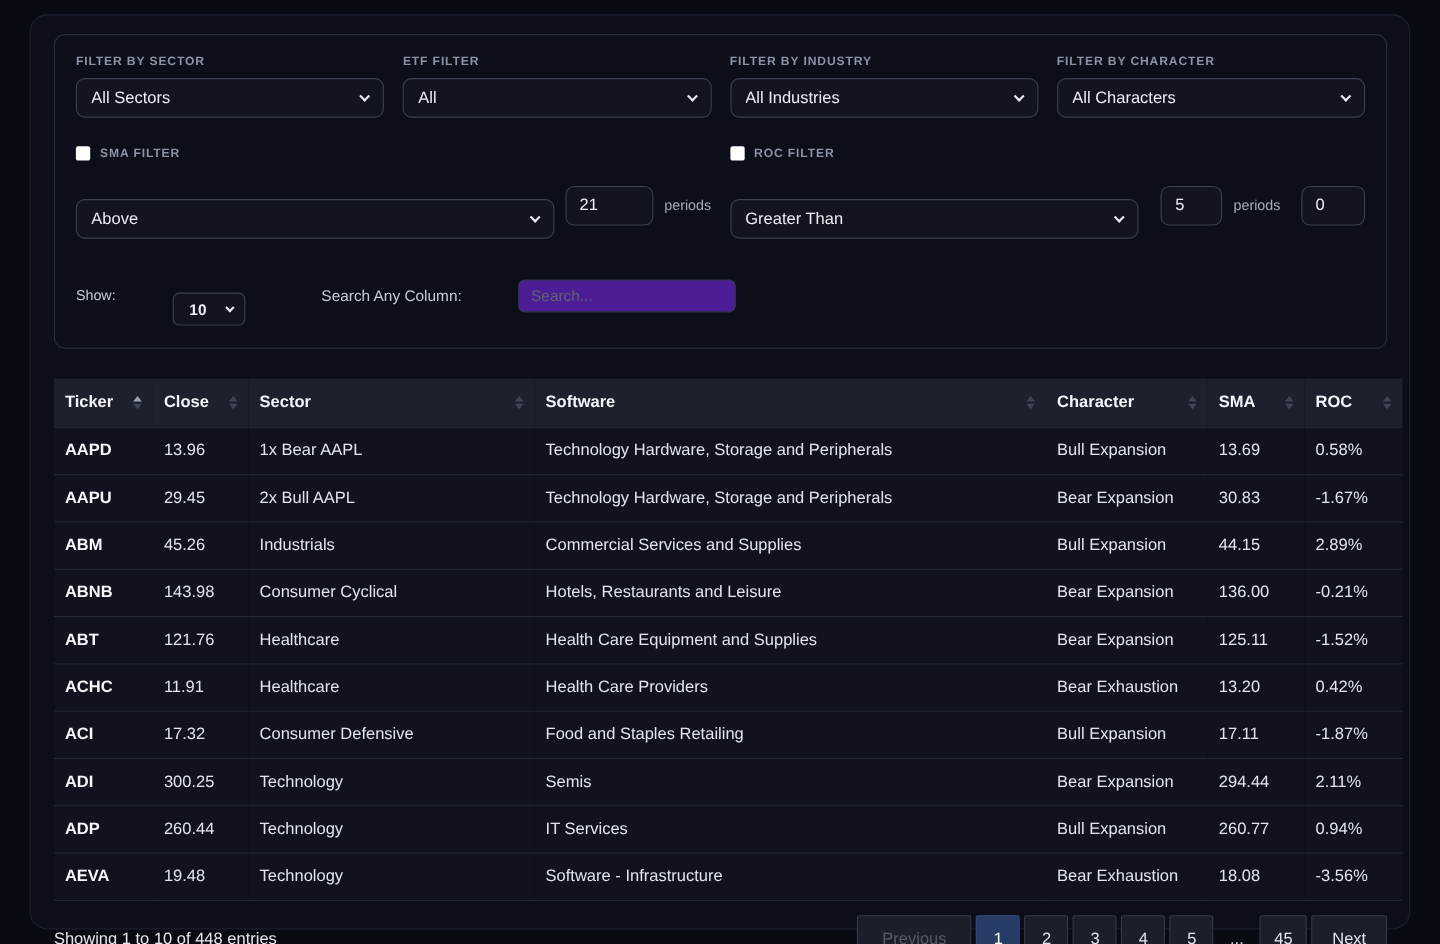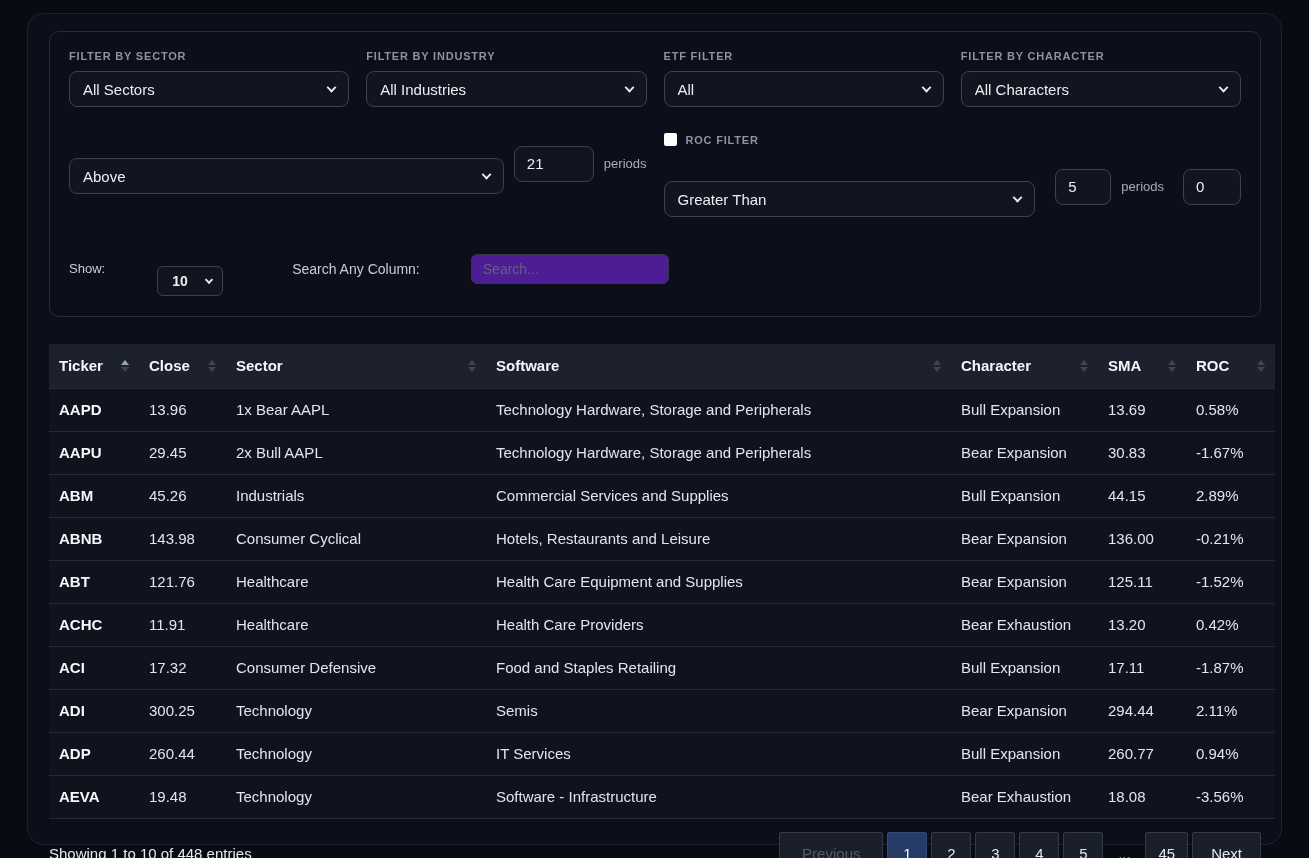--- a/index.html
+++ b/index.html
@@ -158,44 +158,48 @@
 
     <div class="filter-row-1">
       <div>
         <span class="filter-label">FILTER BY SECTOR</span>
         <span class="select-wrap">
           <select><option>All Sectors</option></select>
           <span class="chevron"></span>
         </span>
       </div>
       <div>
+        <span class="filter-label">ETF FILTER</span>
+        <span class="select-wrap">
+          <select><option>All</option></select>
+          <span class="chevron"></span>
+        </span>
+      </div>
+      <div>
         <span class="filter-label">FILTER BY INDUSTRY</span>
         <span class="select-wrap">
           <select><option>All Industries</option></select>
-          <span class="chevron"></span>
-        </span>
-      </div>
-      <div>
-        <span class="filter-label">ETF FILTER</span>
-        <span class="select-wrap">
-          <select><option>All</option></select>
           <span class="chevron"></span>
         </span>
       </div>
       <div>
         <span class="filter-label">FILTER BY CHARACTER</span>
         <span class="select-wrap">
           <select><option>All Characters</option></select>
           <span class="chevron"></span>
         </span>
       </div>
     </div>
 
     <div class="filter-row-2">
       <div class="sma">
+        <div class="check-line">
+          <span class="checkbox"></span>
+          <span class="filter-label">SMA FILTER</span>
+        </div>
         <div class="cond-row">
           <span class="select-wrap">
             <select><option>Above</option></select>
             <span class="chevron"></span>
           </span>
           <input class="num-input w80" value="21" style="">
           <span class="periods-label">periods</span>
         </div>
       </div>
       <div class="roc">

